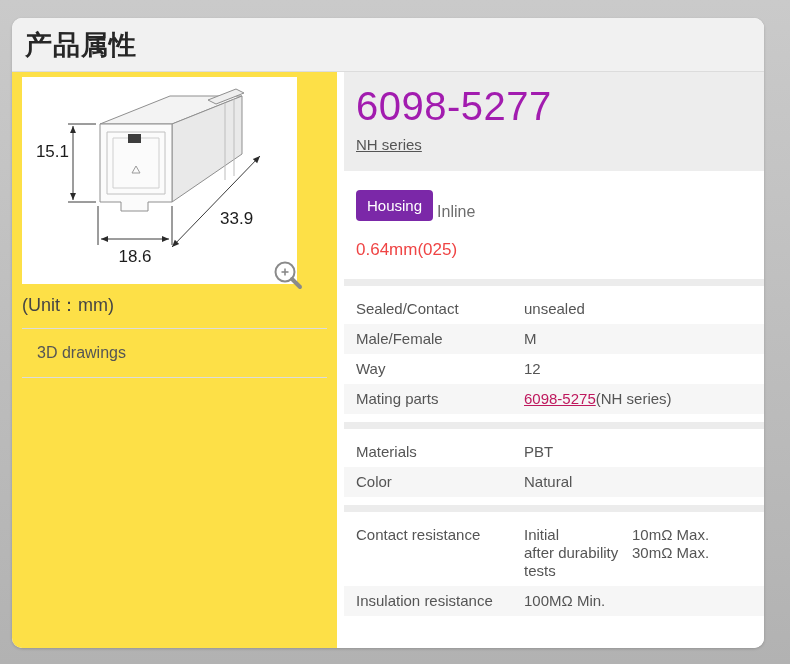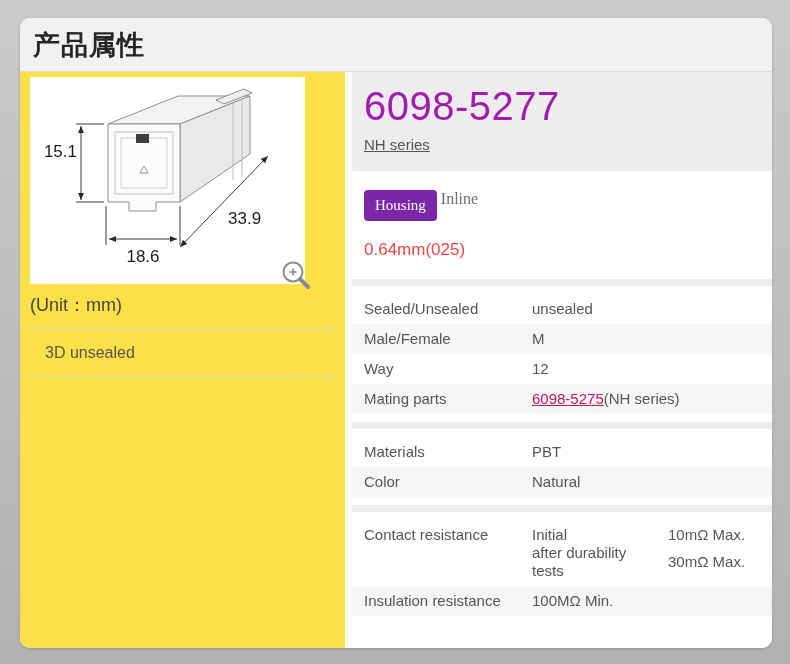--- a/index.html
+++ b/index.html
@@ -5,21 +5,21 @@
   * { margin:0; padding:0; box-sizing:border-box; }
   html,body { width:790px; height:664px; }
   body {
     font-family:"Liberation Sans","DejaVu Sans",sans-serif;
     background:linear-gradient(#cacaca,#b2b2b2);
     color:#555;
     overflow:hidden;
   }
   .stage { position:relative; width:790px; height:664px; }
   .panel {
-    position:absolute; left:20px; top:18px;
+    position:absolute; left:12px; top:18px;
     width:752px; height:630px;
     background:#fff; border-radius:10px; overflow:hidden;
     box-shadow:0 1px 3px rgba(0,0,0,.18);
   }
   .panel-header {
     background:#f1f1f1; padding:9px 13px 8px;
     font-size:27px; font-weight:bold; color:#262626;
     border-bottom:1px solid #dcdcdc; letter-spacing:1px;
   }
   .panel-body { display:flex; height:calc(100% - 48px); }
@@ -31,35 +31,35 @@
   .unit-note { width:277px; font-size:18px; color:#454545; padding:9px 0 11px; }
   .rule { border-top:1px solid #dcdcdc; width:305px; }
   .link-3d { font-size:16px; color:#555; padding:15px 0 15px 15px; cursor:pointer; }
 
   
   .right-col { flex:1; background:#fff; padding-left:7px; }
   .title-section { background:#ededed; padding:13px 12px 17px; }
   .part-number { font-size:40px; line-height:1.08; color:#a21caf; letter-spacing:.5px; }
   .series-link { display:inline-block; margin-top:8px; font-size:15px; color:#555;
                  text-decoration:underline; cursor:pointer; }
-  .badge-row { padding:19px 12px 0; display:flex; align-items:flex-start;font-family:Liberation Serif, serif; }
+  .badge-row { padding:19px 12px 0; display:flex; align-items:flex-end; }
   .badge { background:#7b28a8; color:#fff; font-size:15px; padding:7px 11px;
            border-radius:4px; display:inline-block; }
   .inline-text { font-size:16px; color:#6e6e6e; margin-left:4px; }
   .spec-text { padding:19px 12px 11px; font-size:17px; color:#ef4444; }
   .divider { height:7px; background:#ececec; margin:8px 0; }
 
   .attr-table { font-size:15px; color:#555; }
   .attr-table .row { display:flex; padding:6px 12px; line-height:18px; align-items:flex-start; }
   .attr-table .row:nth-child(even) { background:#f6f6f6; }
   .cell.label { width:168px; flex:none; }
   .cell.value { flex:1; }
   .plink { color:#be185d; text-decoration:underline; cursor:pointer; }
   .cr-grid { flex:1; }
-  .cr-line { display:flex; align-items:center;gap:28px; }
+  .cr-line { display:flex; align-items:flex-start; }
   .cr-cond { width:108px; flex:none; padding-right:6px; }
   .cr-val { flex:1; }
 
   svg text { font-family:"Liberation Sans","DejaVu Sans",sans-serif; }
 </style>
 </head>
 <body>
 
 <div class="stage">
   <div class="panel">
@@ -109,21 +109,21 @@
             <svg width="34" height="34" viewBox="0 0 34 34">
               <circle cx="13" cy="13" r="9.5" fill="#ffffff" stroke="#8a8a8a" stroke-width="2"></circle>
               <line x1="13" y1="9.5" x2="13" y2="16.5" stroke="#8a8a8a" stroke-width="1.6"></line>
               <line x1="9.5" y1="13" x2="16.5" y2="13" stroke="#8a8a8a" stroke-width="1.6"></line>
               <line x1="20" y1="20" x2="28" y2="28" stroke="#8a8a8a" stroke-width="4" stroke-linecap="round"></line>
             </svg>
           </div>
         </div>
         <div class="unit-note">(Unit：mm)</div>
         <div class="rule"></div>
-        <div class="link-3d">3D unsealed</div>
+        <div class="link-3d">3D drawings</div>
         <div class="rule"></div>
       </div>
 
       <div class="right-col">
 
         <div class="title-section">
           <div class="part-number">6098-5277</div>
           <a class="series-link">NH series</a>
         </div>
 
@@ -131,21 +131,21 @@
           <span class="badge">Housing</span>
           <span class="inline-text">Inline</span>
         </div>
 
         <div class="spec-text">0.64mm(025)</div>
 
         <div class="divider"></div>
 
         <div class="attr-table">
           <div class="row">
-            <div class="cell label">Sealed/Unsealed</div>
+            <div class="cell label">Sealed/Contact</div>
             <div class="cell value">unsealed</div>
           </div>
           <div class="row">
             <div class="cell label">Male/Female</div>
             <div class="cell value">M</div>
           </div>
           <div class="row">
             <div class="cell label">Way</div>
             <div class="cell value">12</div>
           </div>

